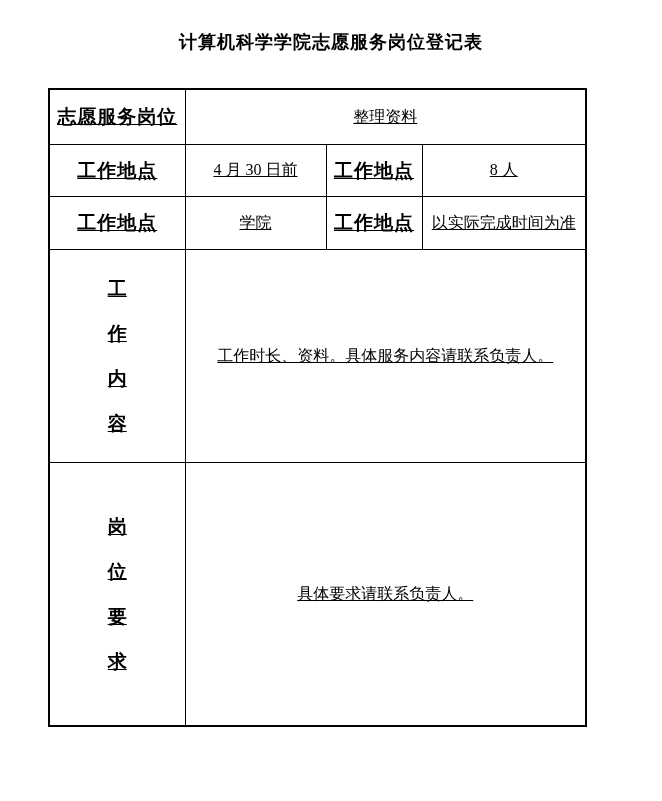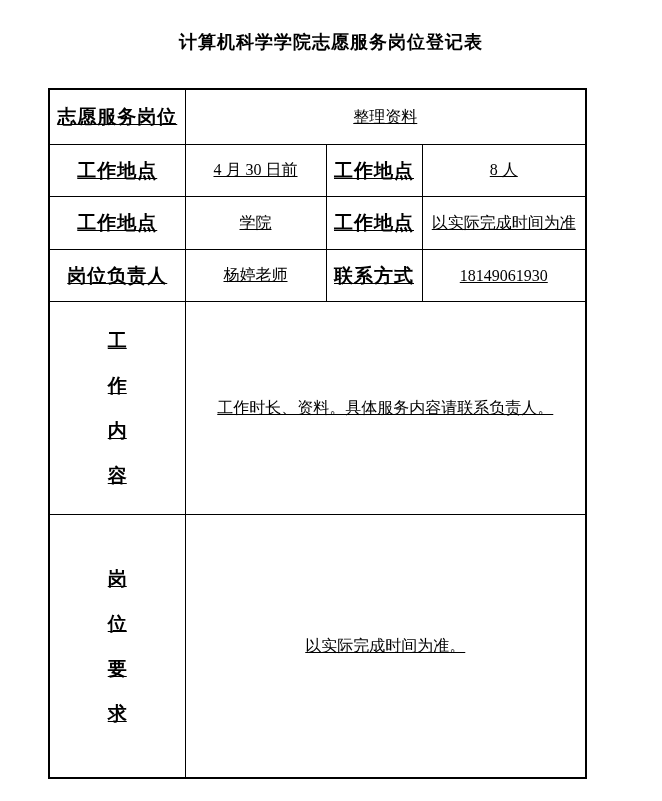--- a/index.html
+++ b/index.html
@@ -95,42 +95,36 @@
       <td class="val">4 月 30 日前</td>
       <td class="lbl">工作地点</td>
       <td class="val">8 人</td>
     </tr>
     <tr class="r3">
       <td class="lbl">工作地点</td>
       <td class="val">学院</td>
       <td class="lbl">工作地点</td>
       <td class="val">以实际完成时间为准</td>
     </tr>
-    <tr class="r4">
-      <td class="lbl">岗位负责人</td>
-      <td class="val">杨婷老师</td>
-      <td class="lbl">联系方式</td>
-      <td class="val">18149061930</td>
-    </tr>
     <tr class="r5">
       <td>
         <div class="vstack">
           <span class="vchar">工</span>
           <span class="vchar">作</span>
           <span class="vchar">内</span>
           <span class="vchar">容</span>
         </div>
       </td>
       <td class="val" colspan="3">工作时长、资料。具体服务内容请联系负责人。</td>
     </tr>
     <tr class="r6">
       <td>
         <div class="vstack">
           <span class="vchar">岗</span>
           <span class="vchar">位</span>
           <span class="vchar">要</span>
           <span class="vchar">求</span>
         </div>
       </td>
-      <td class="val" colspan="3">以实际完成时间为准。</td>
+      <td class="val" colspan="3">具体要求请联系负责人。</td>
     </tr>
   </tbody>
 </table>
 
 </body></html>

